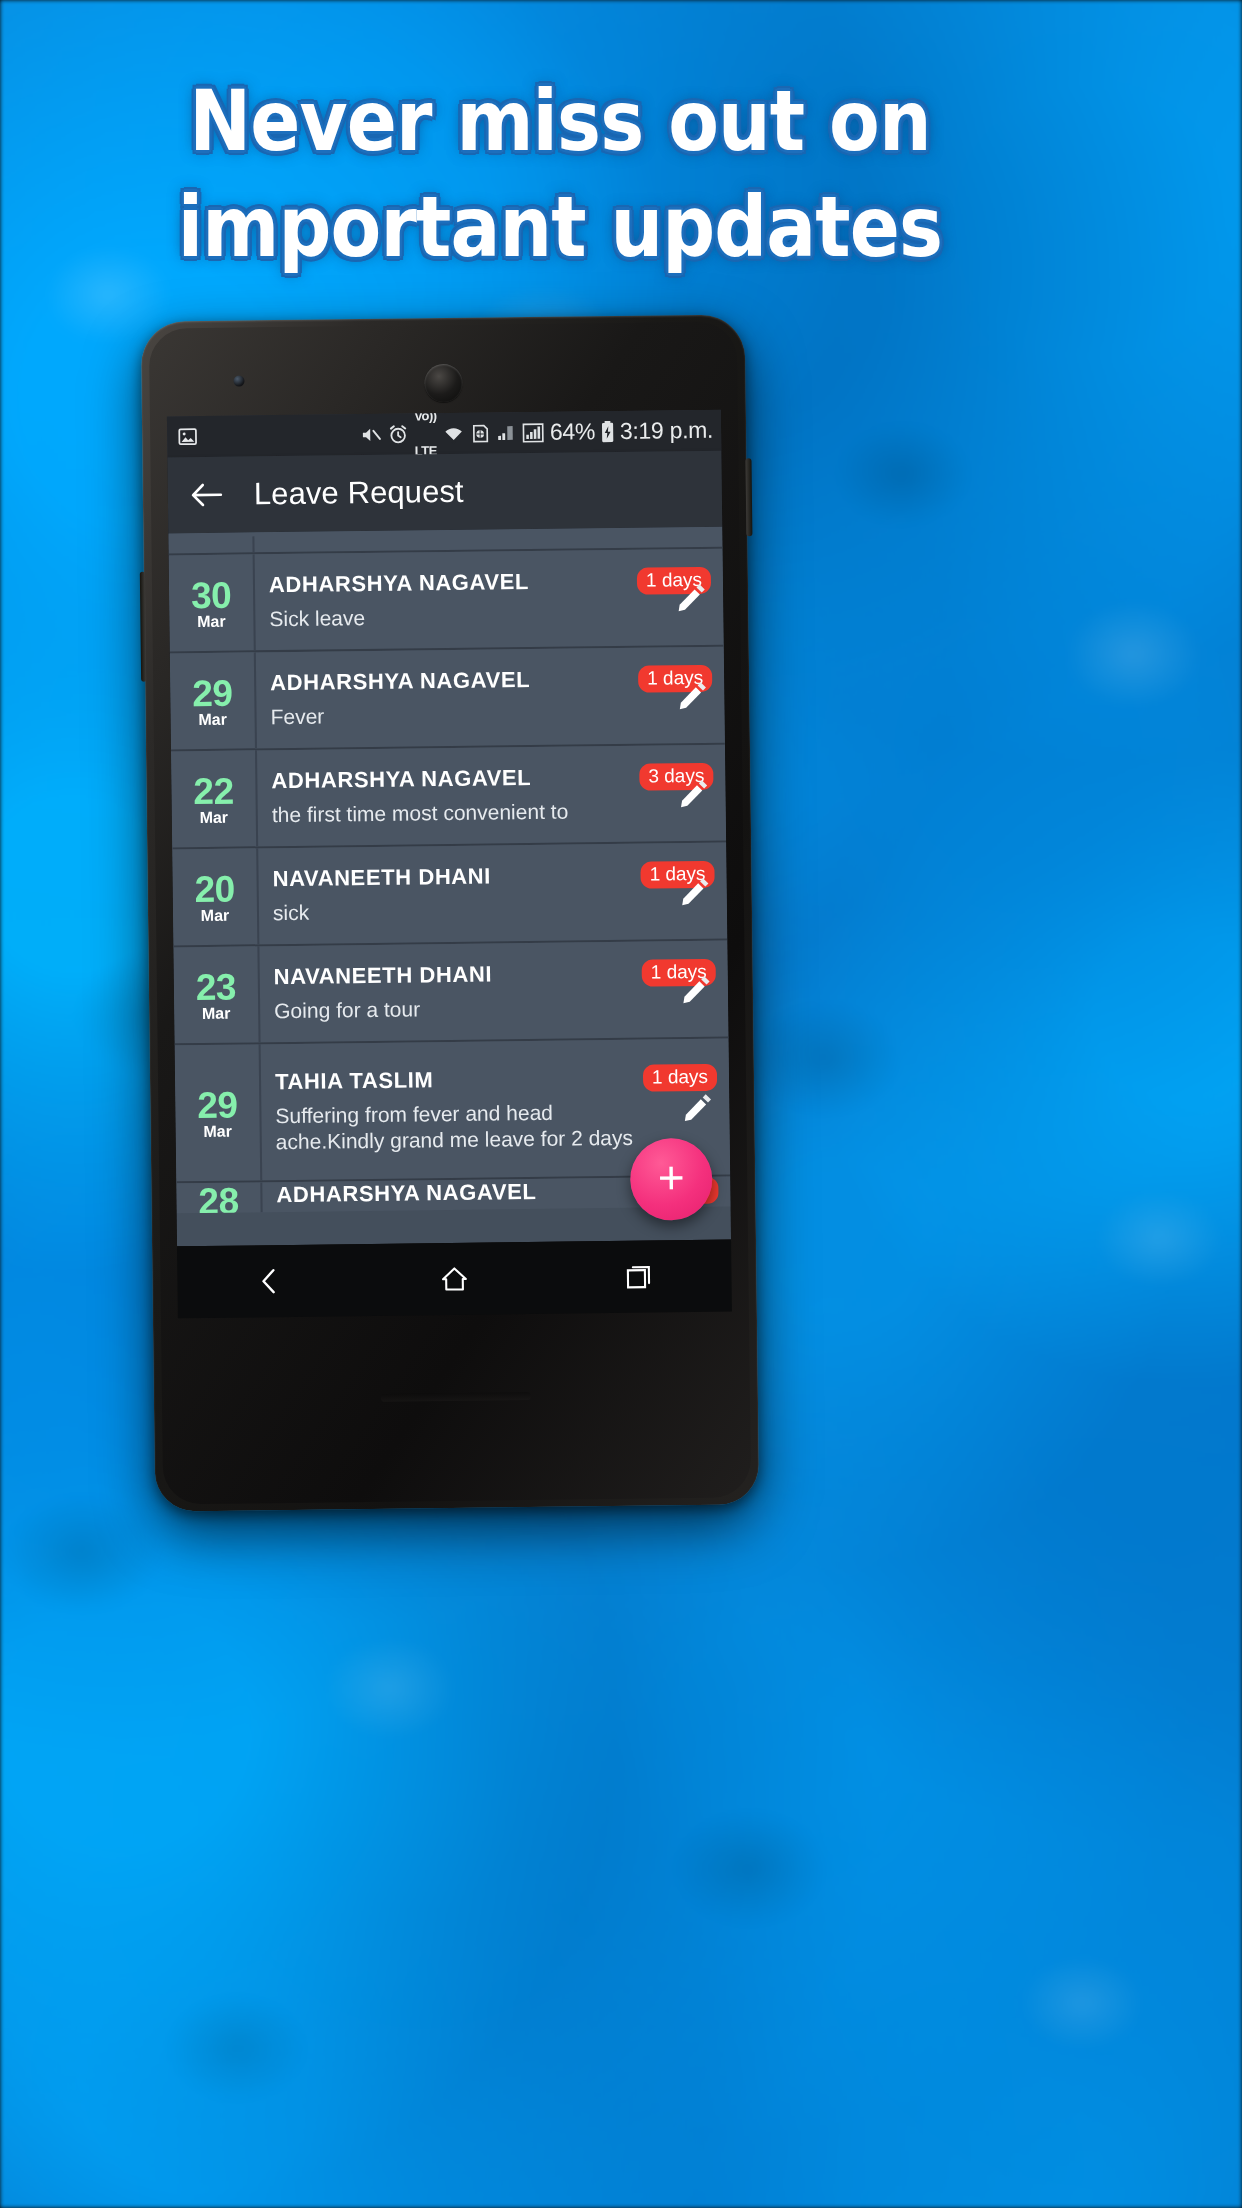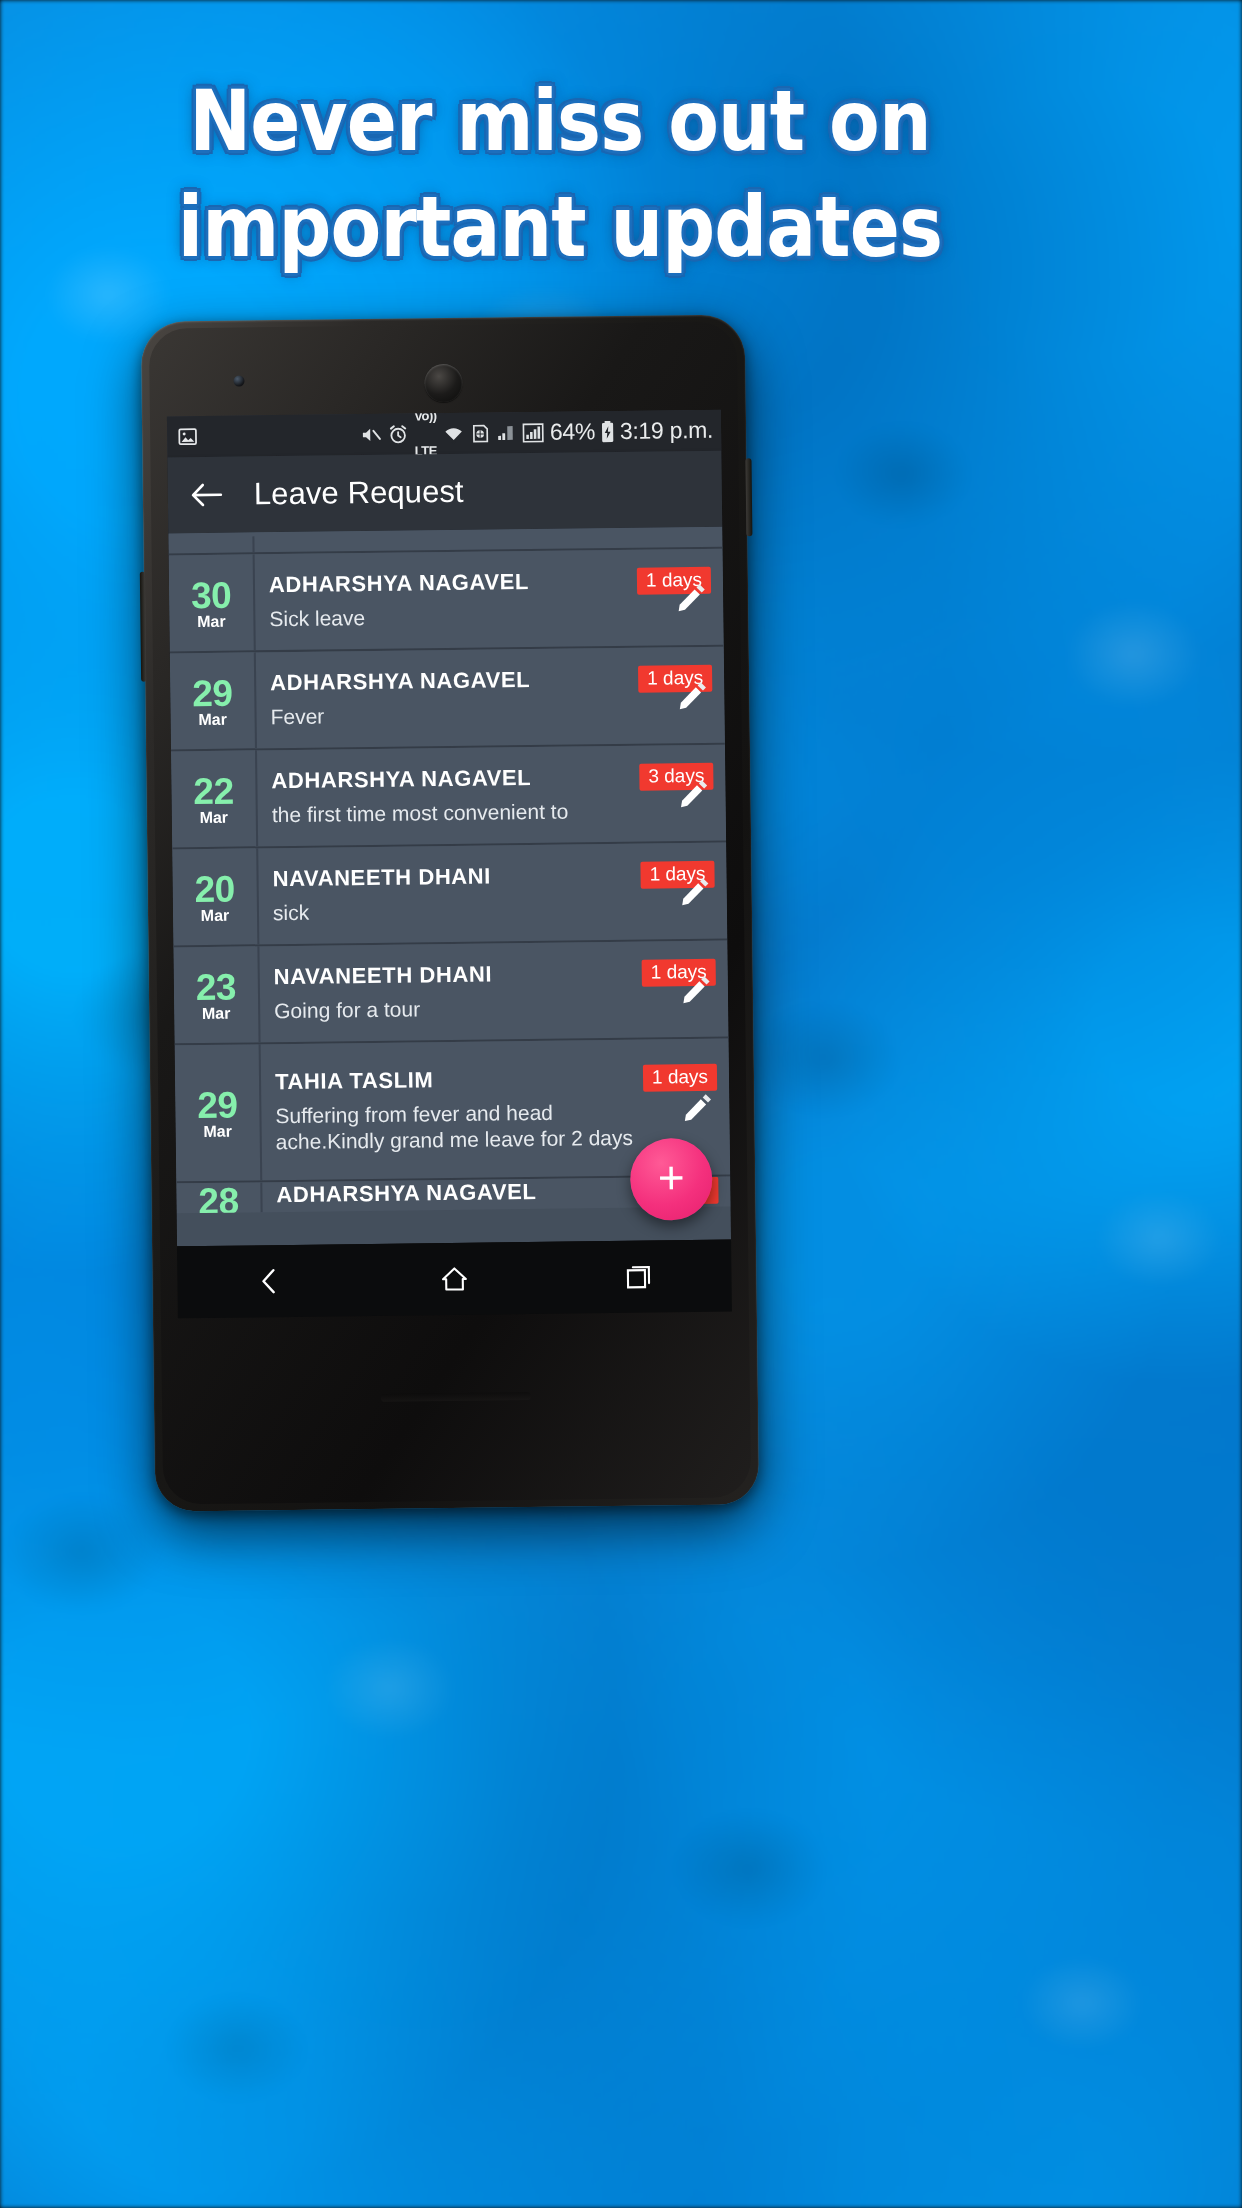--- a/index.html
+++ b/index.html
@@ -301,21 +301,21 @@
     overflow: hidden;
     flex: 1;
     min-width: 0;
   }
   .row-badge {
     flex: none;
     background: #f1392f;
     color: #ffffff;
     font-size: 19px;
     padding: 3px 9px 4px;
-    border-radius: 2px;
+    border-radius: 11px;
     white-space: nowrap;
     line-height: 1.05;
     margin-right: 12px;
   }
   .row-reason {
     font-size: 21px;
     color: #e6eaee;
     margin-top: 7px;
     line-height: 1.26;
     padding-right: 74px;

